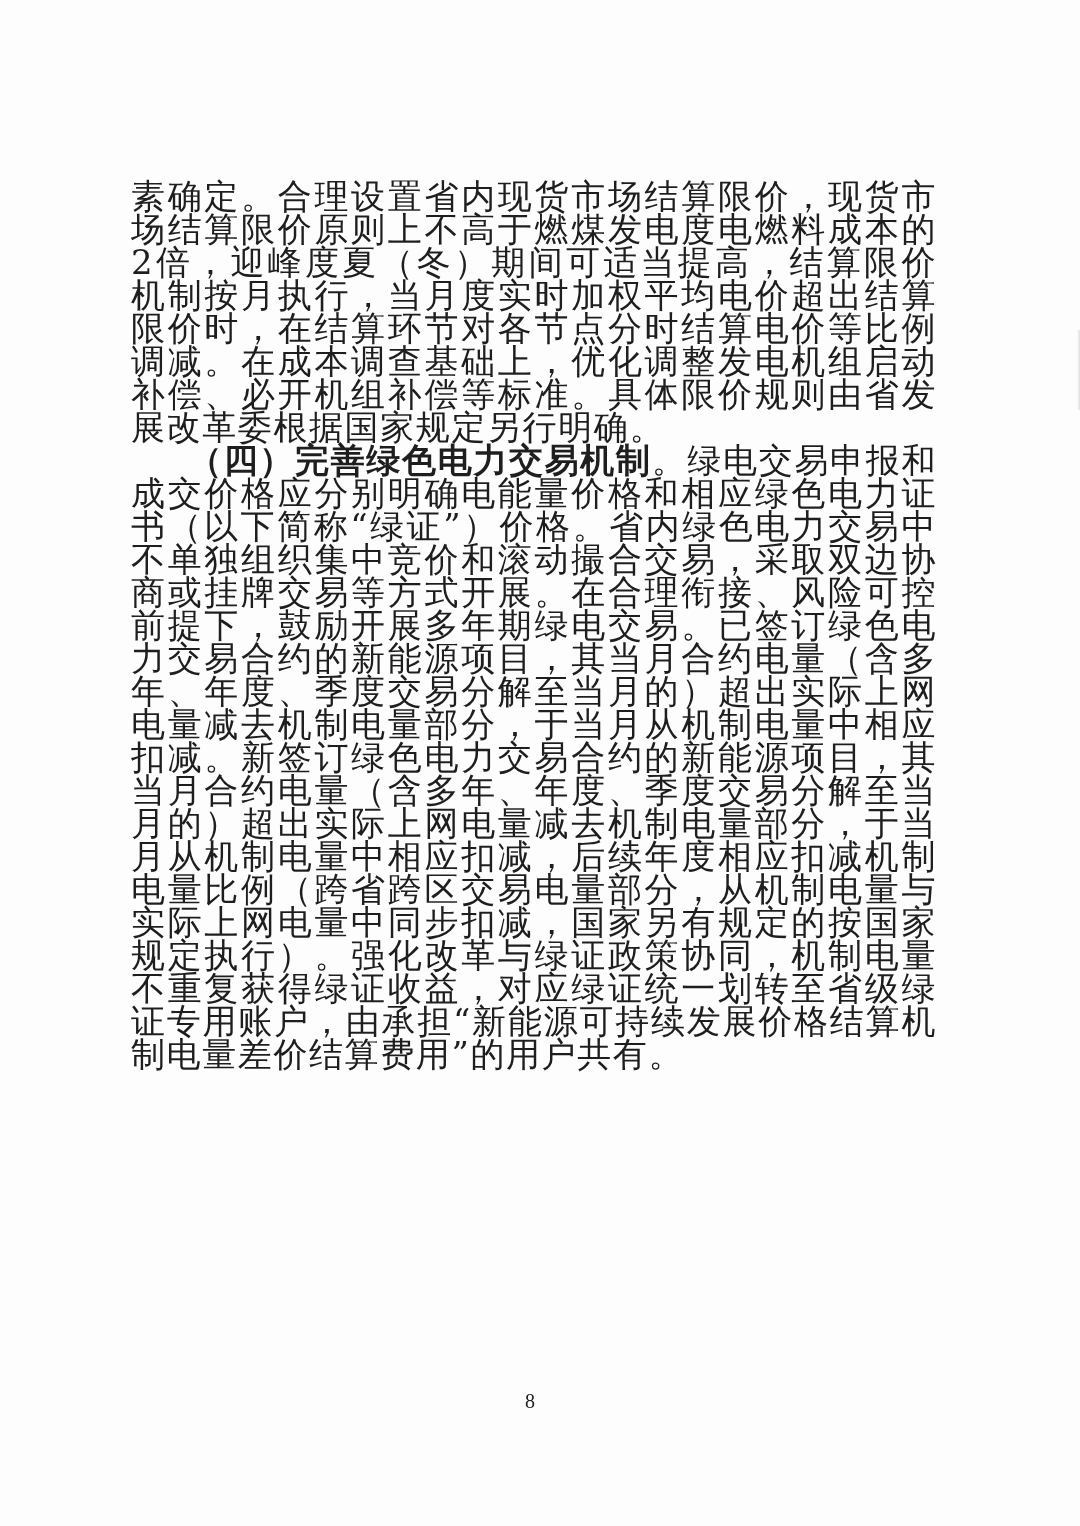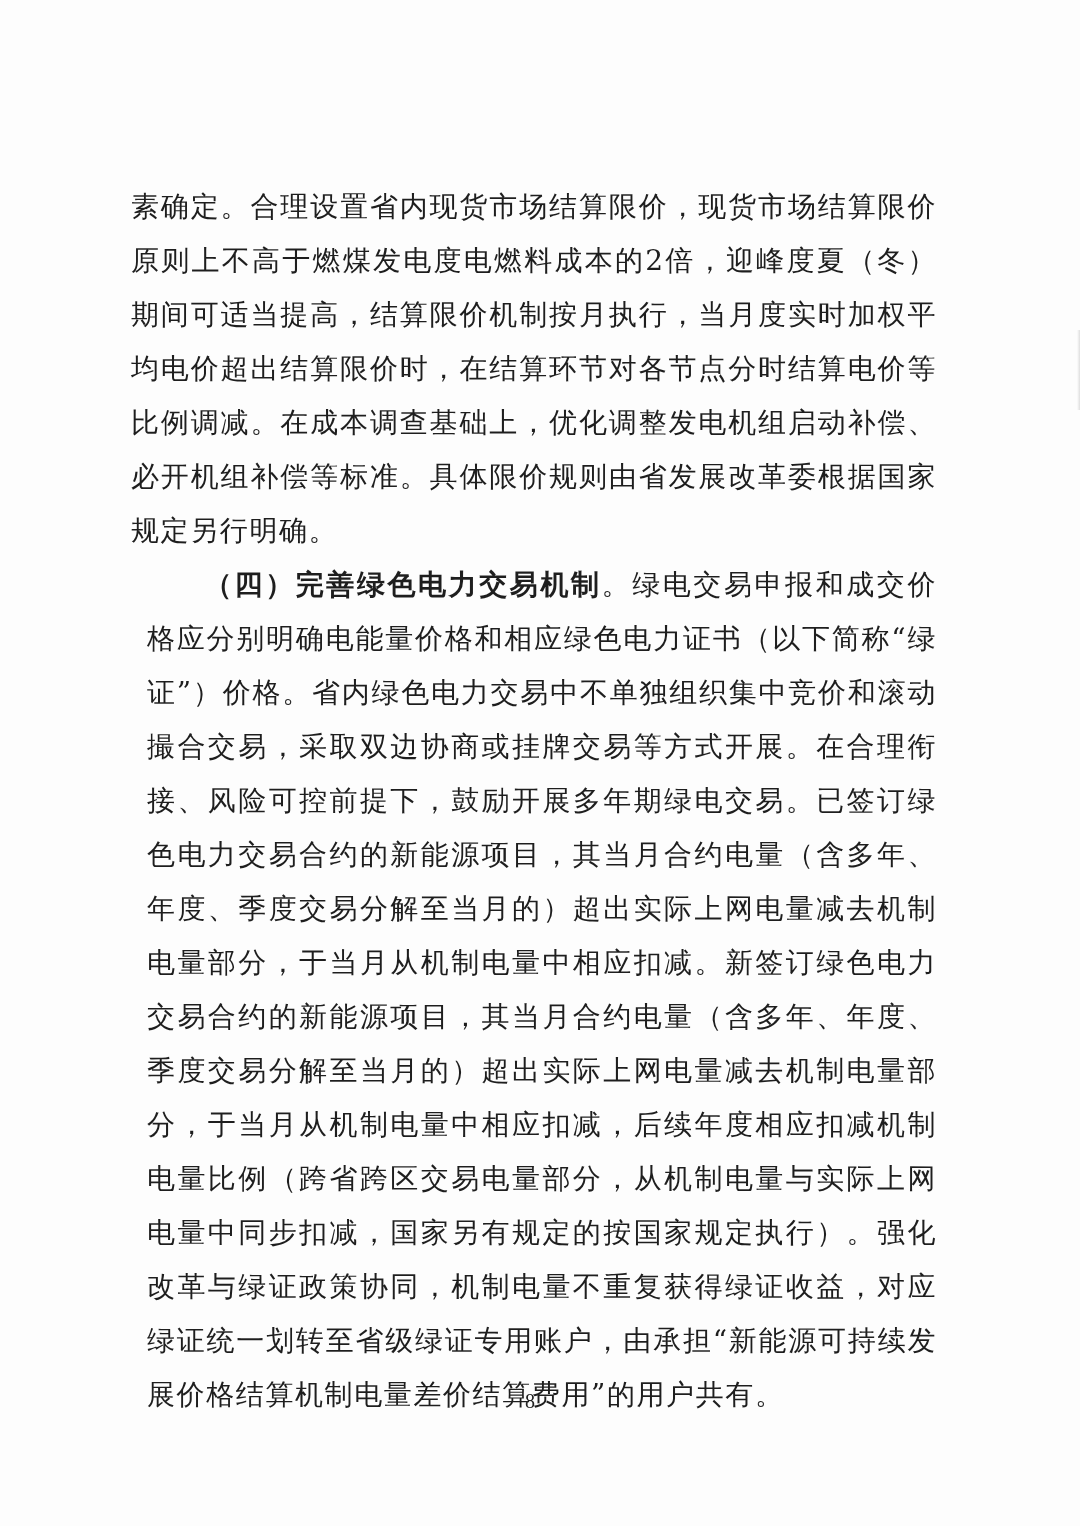--- a/index.html
+++ b/index.html
@@ -22,30 +22,29 @@
       background: #fdfdfd;
     }
     .content {
       position: absolute;
       left: 131px;
       top: 180px;
       width: 806px;
     }
     .para {
       margin: 0;
-      font-size: 28px;
-      line-height: 54px;
+      font-size: 34px;
+      line-height: 33px;
       letter-spacing: 1.6px;
       text-align: justify;
       text-align-last: left;
       word-break: break-all;
     }
     .para.indent {
       text-indent: 57px;
-      margin-left: 16px;
     }
     .heading-bold {
       font-weight: bold;
       font-family: "DejaVu Sans", "Liberation Sans", sans-serif;
     }
     .page-number {
       position: absolute;
       top: 1390px;
       left: 0;
       width: 1060px;

